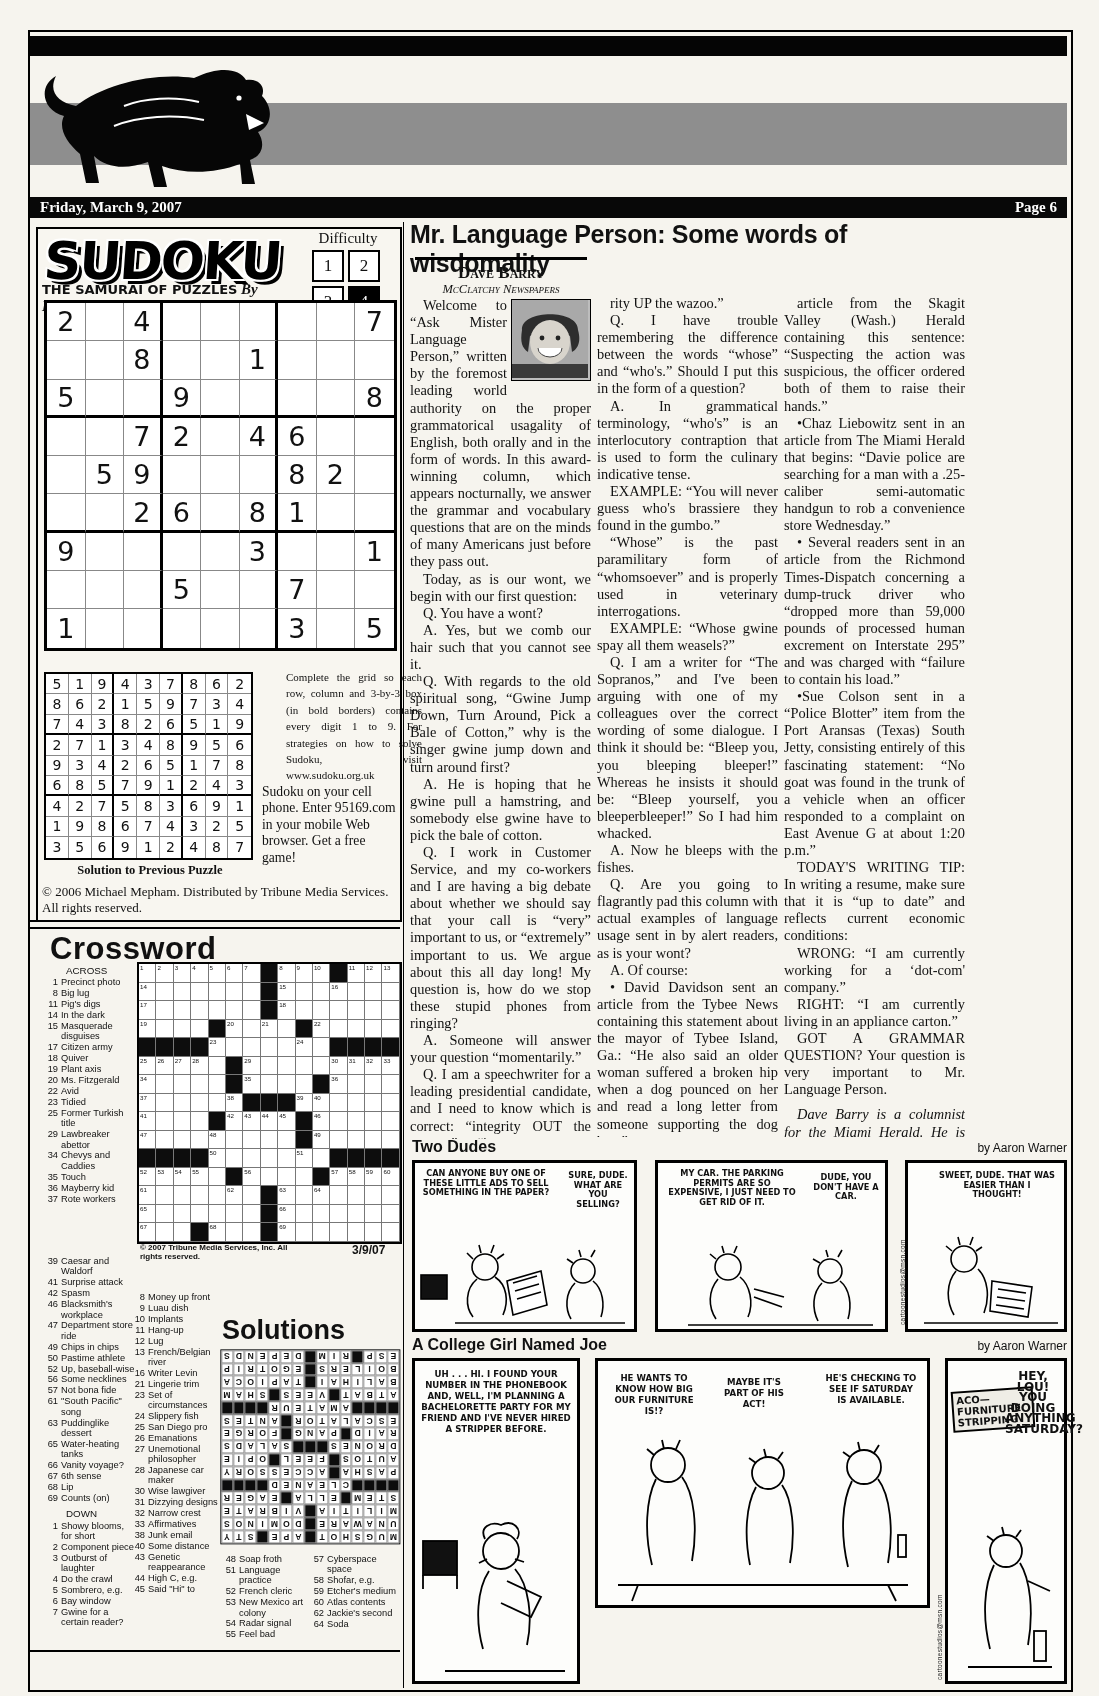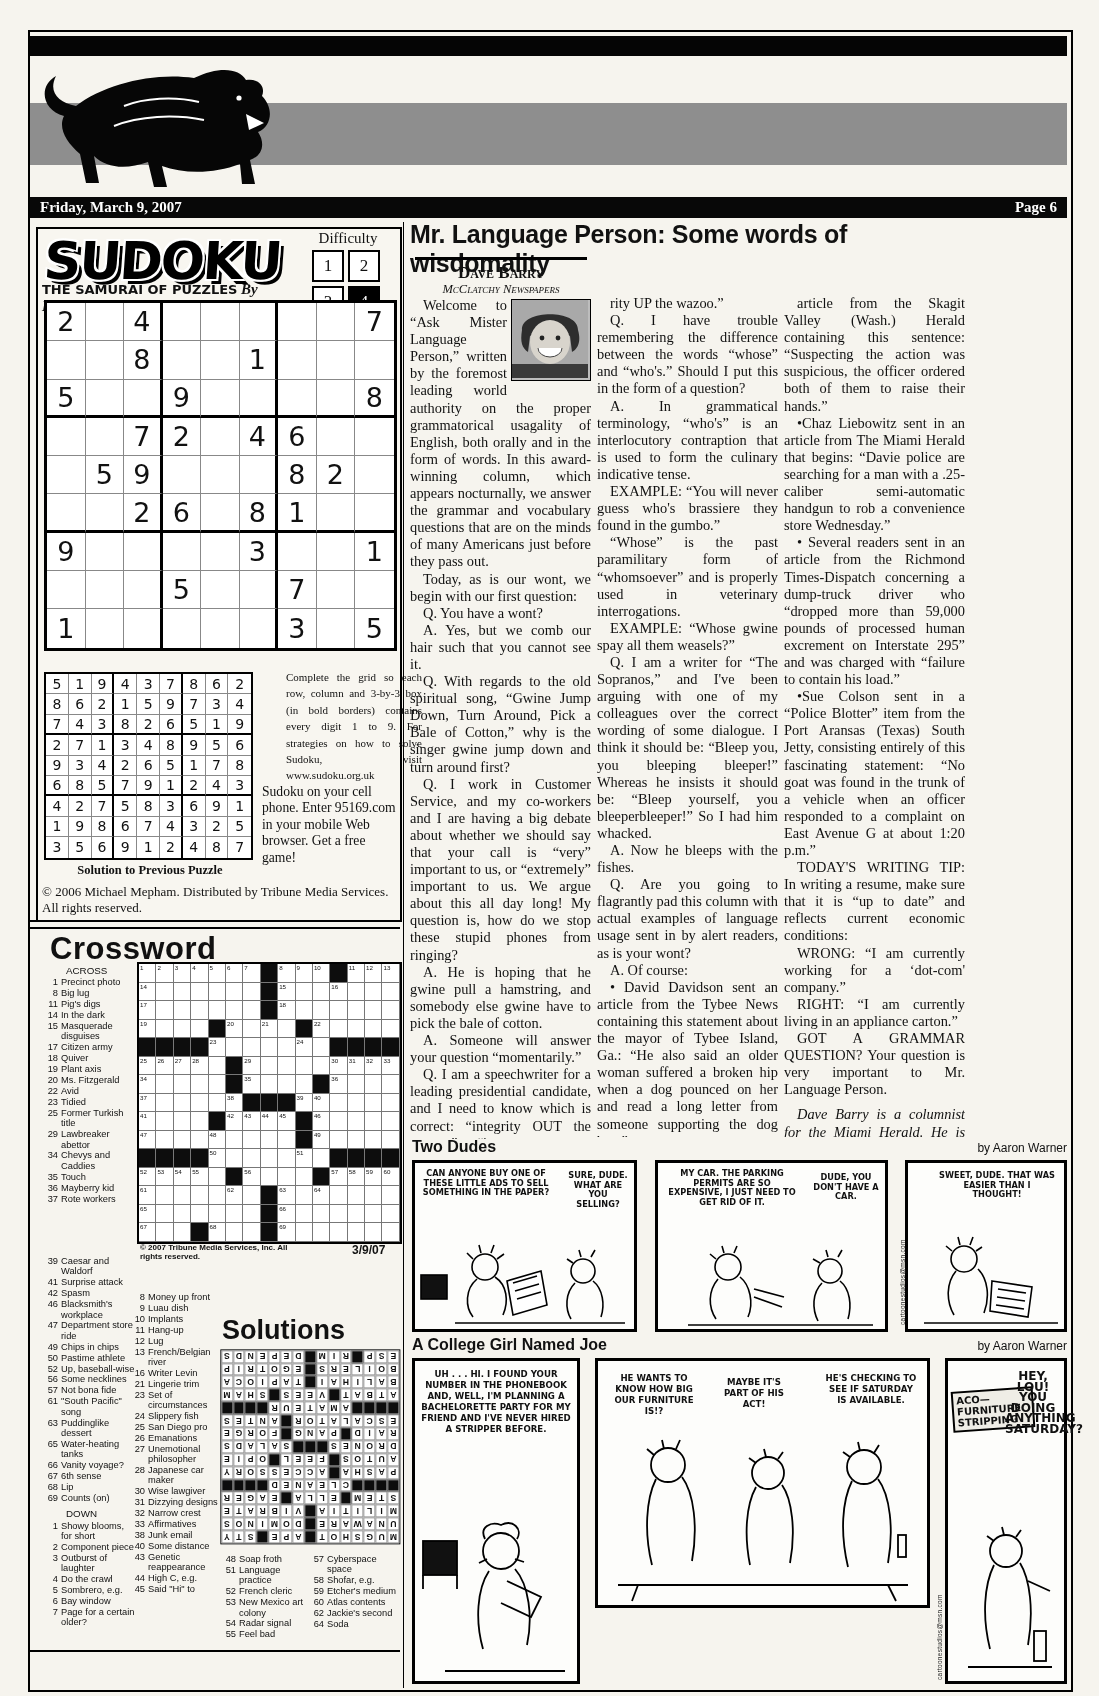--- a/index.html
+++ b/index.html
@@ -836,21 +836,21 @@
         <div class="clue">
           <span class="cn">5</span>
           <span class="ct">Sombrero, e.g.</span>
         </div>
         <div class="clue">
           <span class="cn">6</span>
           <span class="ct">Bay window</span>
         </div>
         <div class="clue">
           <span class="cn">7</span>
-          <span class="ct">Page for a certain older?</span>
+          <span class="ct">Gwine for a certain reader?</span>
         </div>
       </div>
   </div>
   <div class="abs cluecol" id="clues-b2">
     <div>
         <div class="clue">
           <span class="cn">8</span>
           <span class="ct">Money up front</span>
         </div>
         <div class="clue">
@@ -1245,22 +1245,22 @@
         <circle cx="30" cy="38" r="2.4" fill="#222"></circle>
           <circle cx="46" cy="38" r="2.4" fill="#222"></circle>
         <rect y="64" width="76" height="14" fill="#3a3a3a"></rect>
       </svg>
     </div>
   <p>Welcome to “Ask Mister Language Person,” written by the foremost leading world authority on the proper grammatorical usagality of English, both orally and in the form of words. In this award-winning column, which appears nocturnally, we answer the grammar and vocabulary questions that are on the minds of many Americans just before they pass out.</p>
       <p>Today, as is our wont, we begin with our first question:</p>
       <p>Q. You have a wont?</p>
       <p>A. Yes, but we comb our hair such that you cannot see it.</p>
       <p>Q. With regards to the old spiritual song, “Gwine Jump Down, Turn Around, Pick a Bale of Cotton,” why is the singer gwine jump down and turn around first?</p>
+      <p>A. He is hoping that he gwine pull a hamstring, and somebody else gwine have to pick the bale of cotton.</p>
       <p>Q. I work in Customer Service, and my co-workers and I are having a big debate about whether we should say that your call is “very” important to us, or “extremely” important to us. We argue about this all day long! My question is, how do we stop these stupid phones from ringing?</p>
-      <p>A. He is hoping that he gwine pull a hamstring, and somebody else gwine have to pick the bale of cotton.</p>
       <p>A. Someone will answer your question “momentarily.”</p>
       <p>Q. I am a speechwriter for a leading presidential candidate, and I need to know which is correct: “integrity OUT the wazoo,” or “integ-</p>
     </div>
   <div class="abs artcol" id="acol2">
       <p>rity UP the wazoo.”</p>
       <p>Q. I have trouble remembering the difference between the words “whose” and “who's.” Should I put this in the form of a question?</p>
       <p>A. In grammatical terminology, “who's” is an interlocutory contraption that is used to form the culinary indicative tense.</p>
       <p>EXAMPLE: “You will never guess who's brassiere they found in the gumbo.”</p>
       <p>“Whose” is the past paramilitary form of “whomsoever” and is properly used in veterinary interrogations.</p>
       <p>EXAMPLE: “Whose gwine spay all them weasels?”</p>

